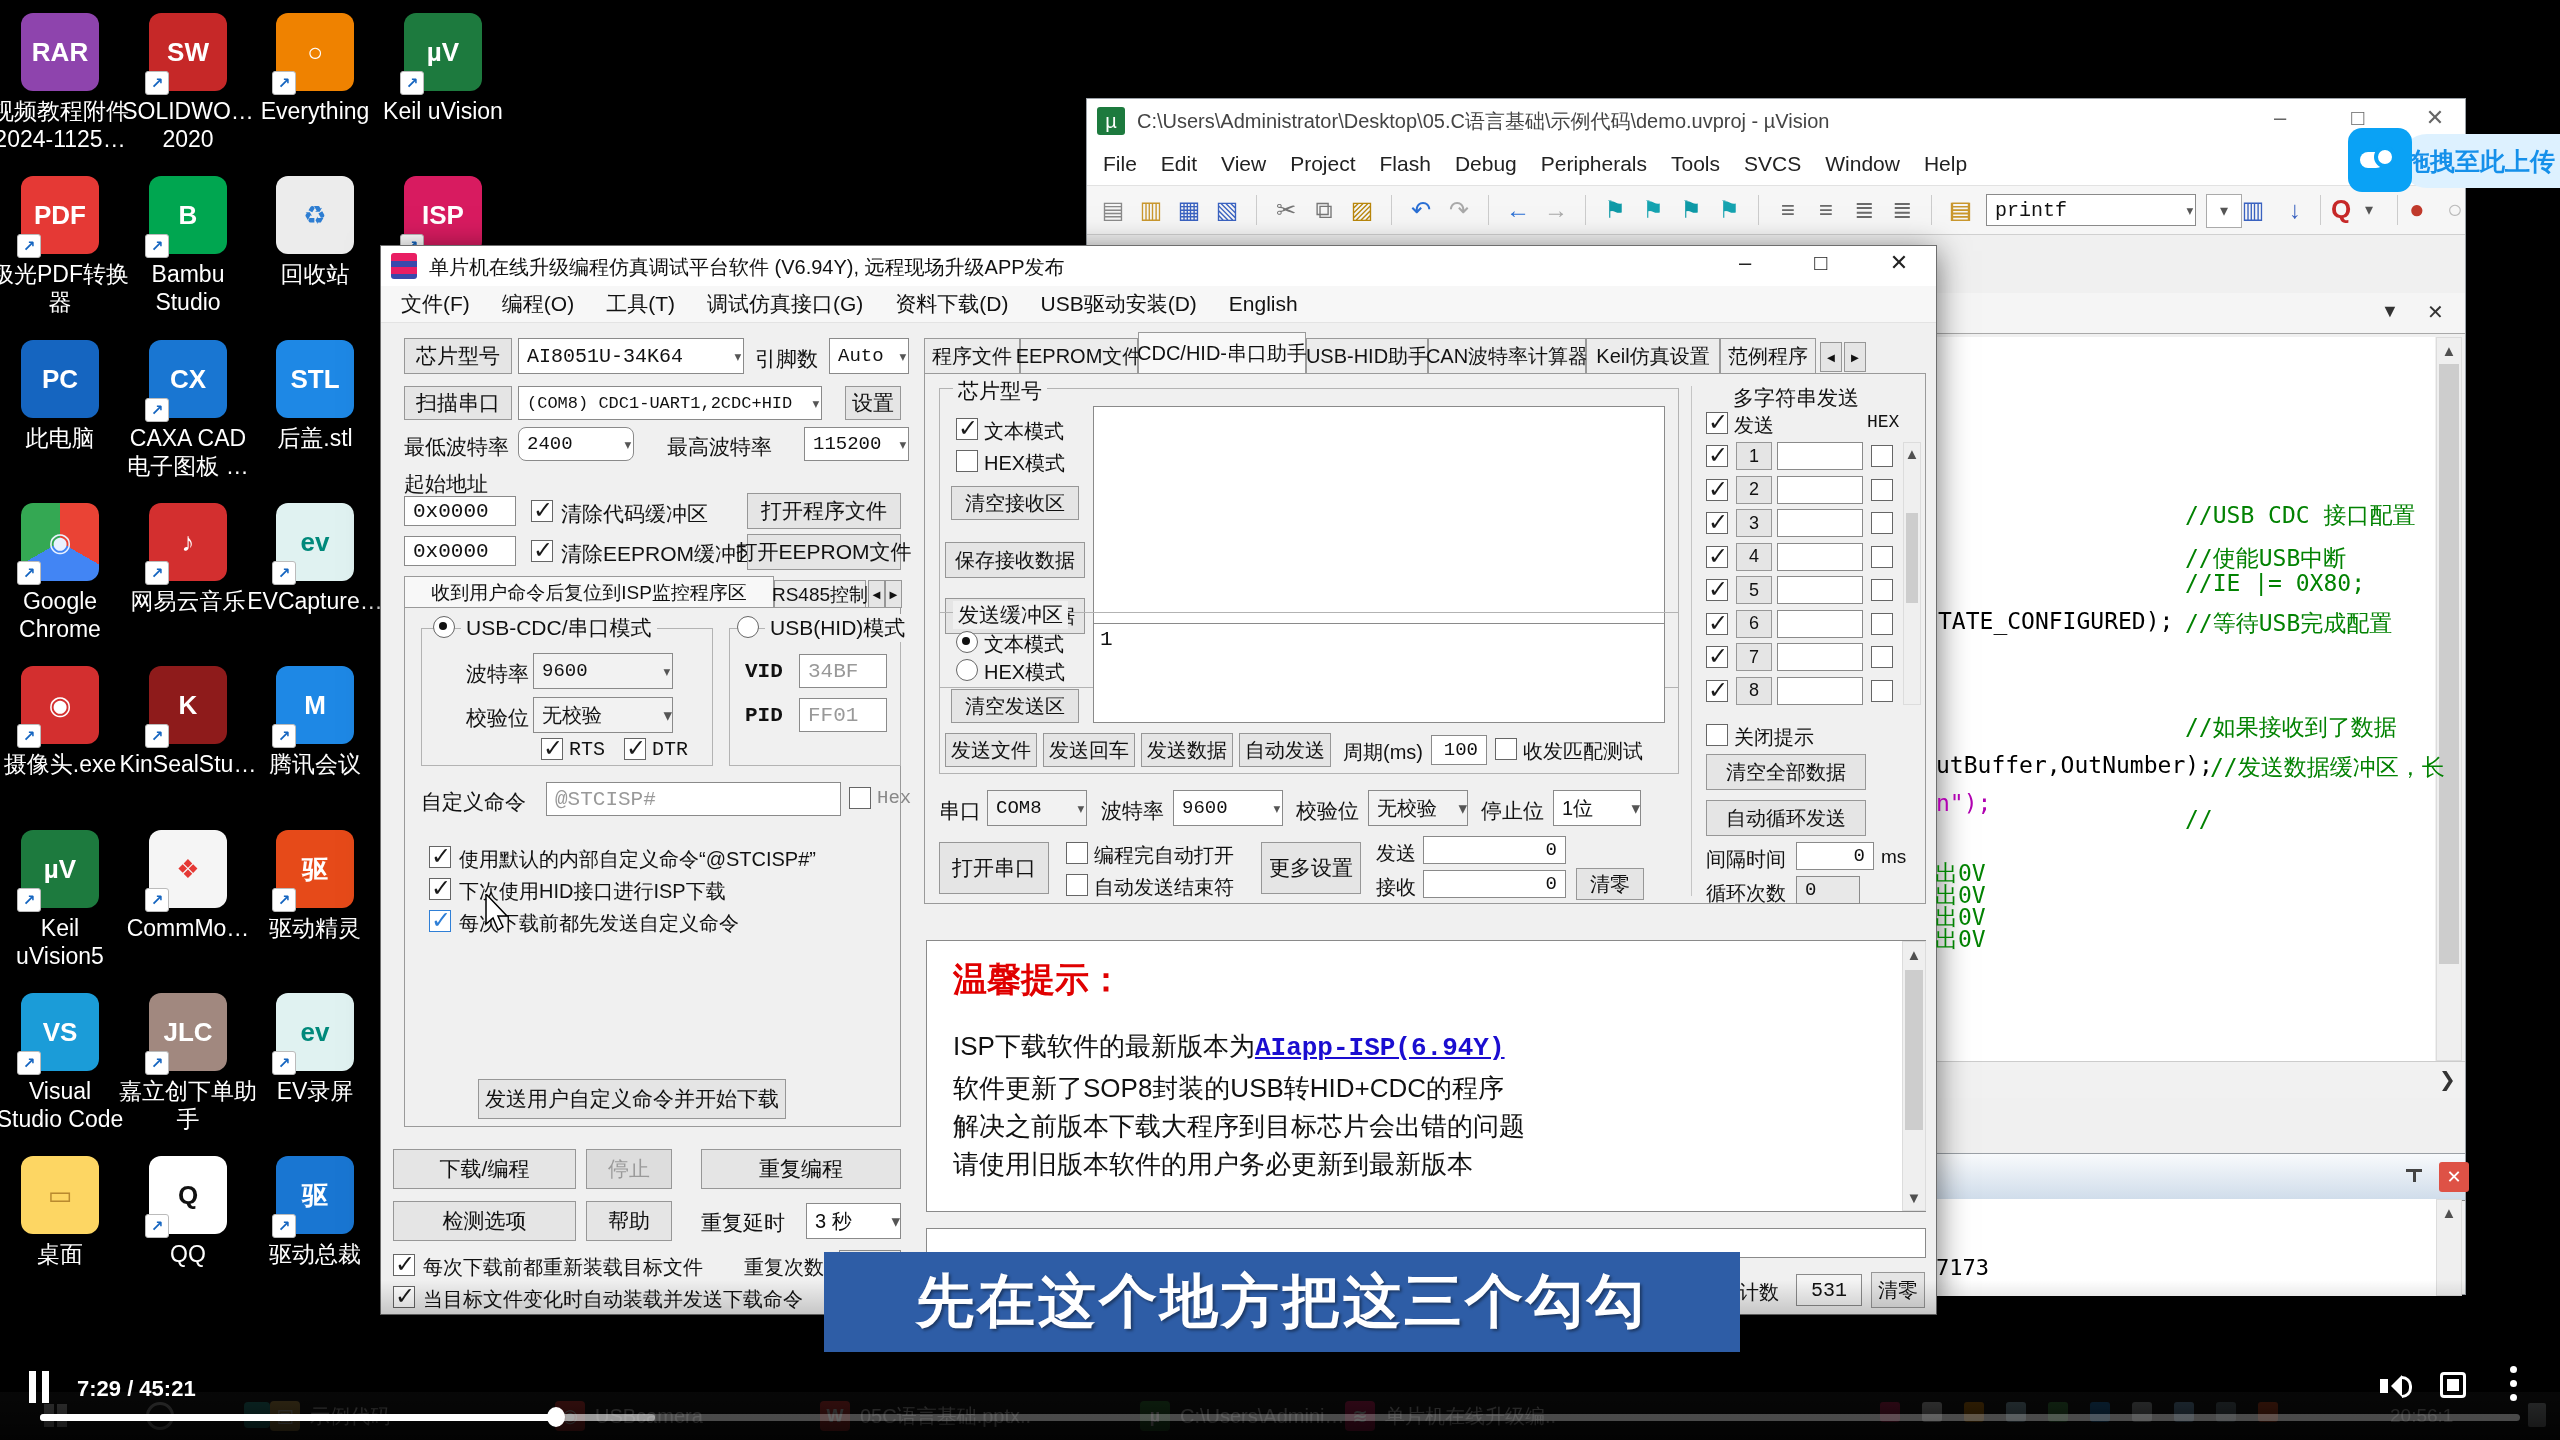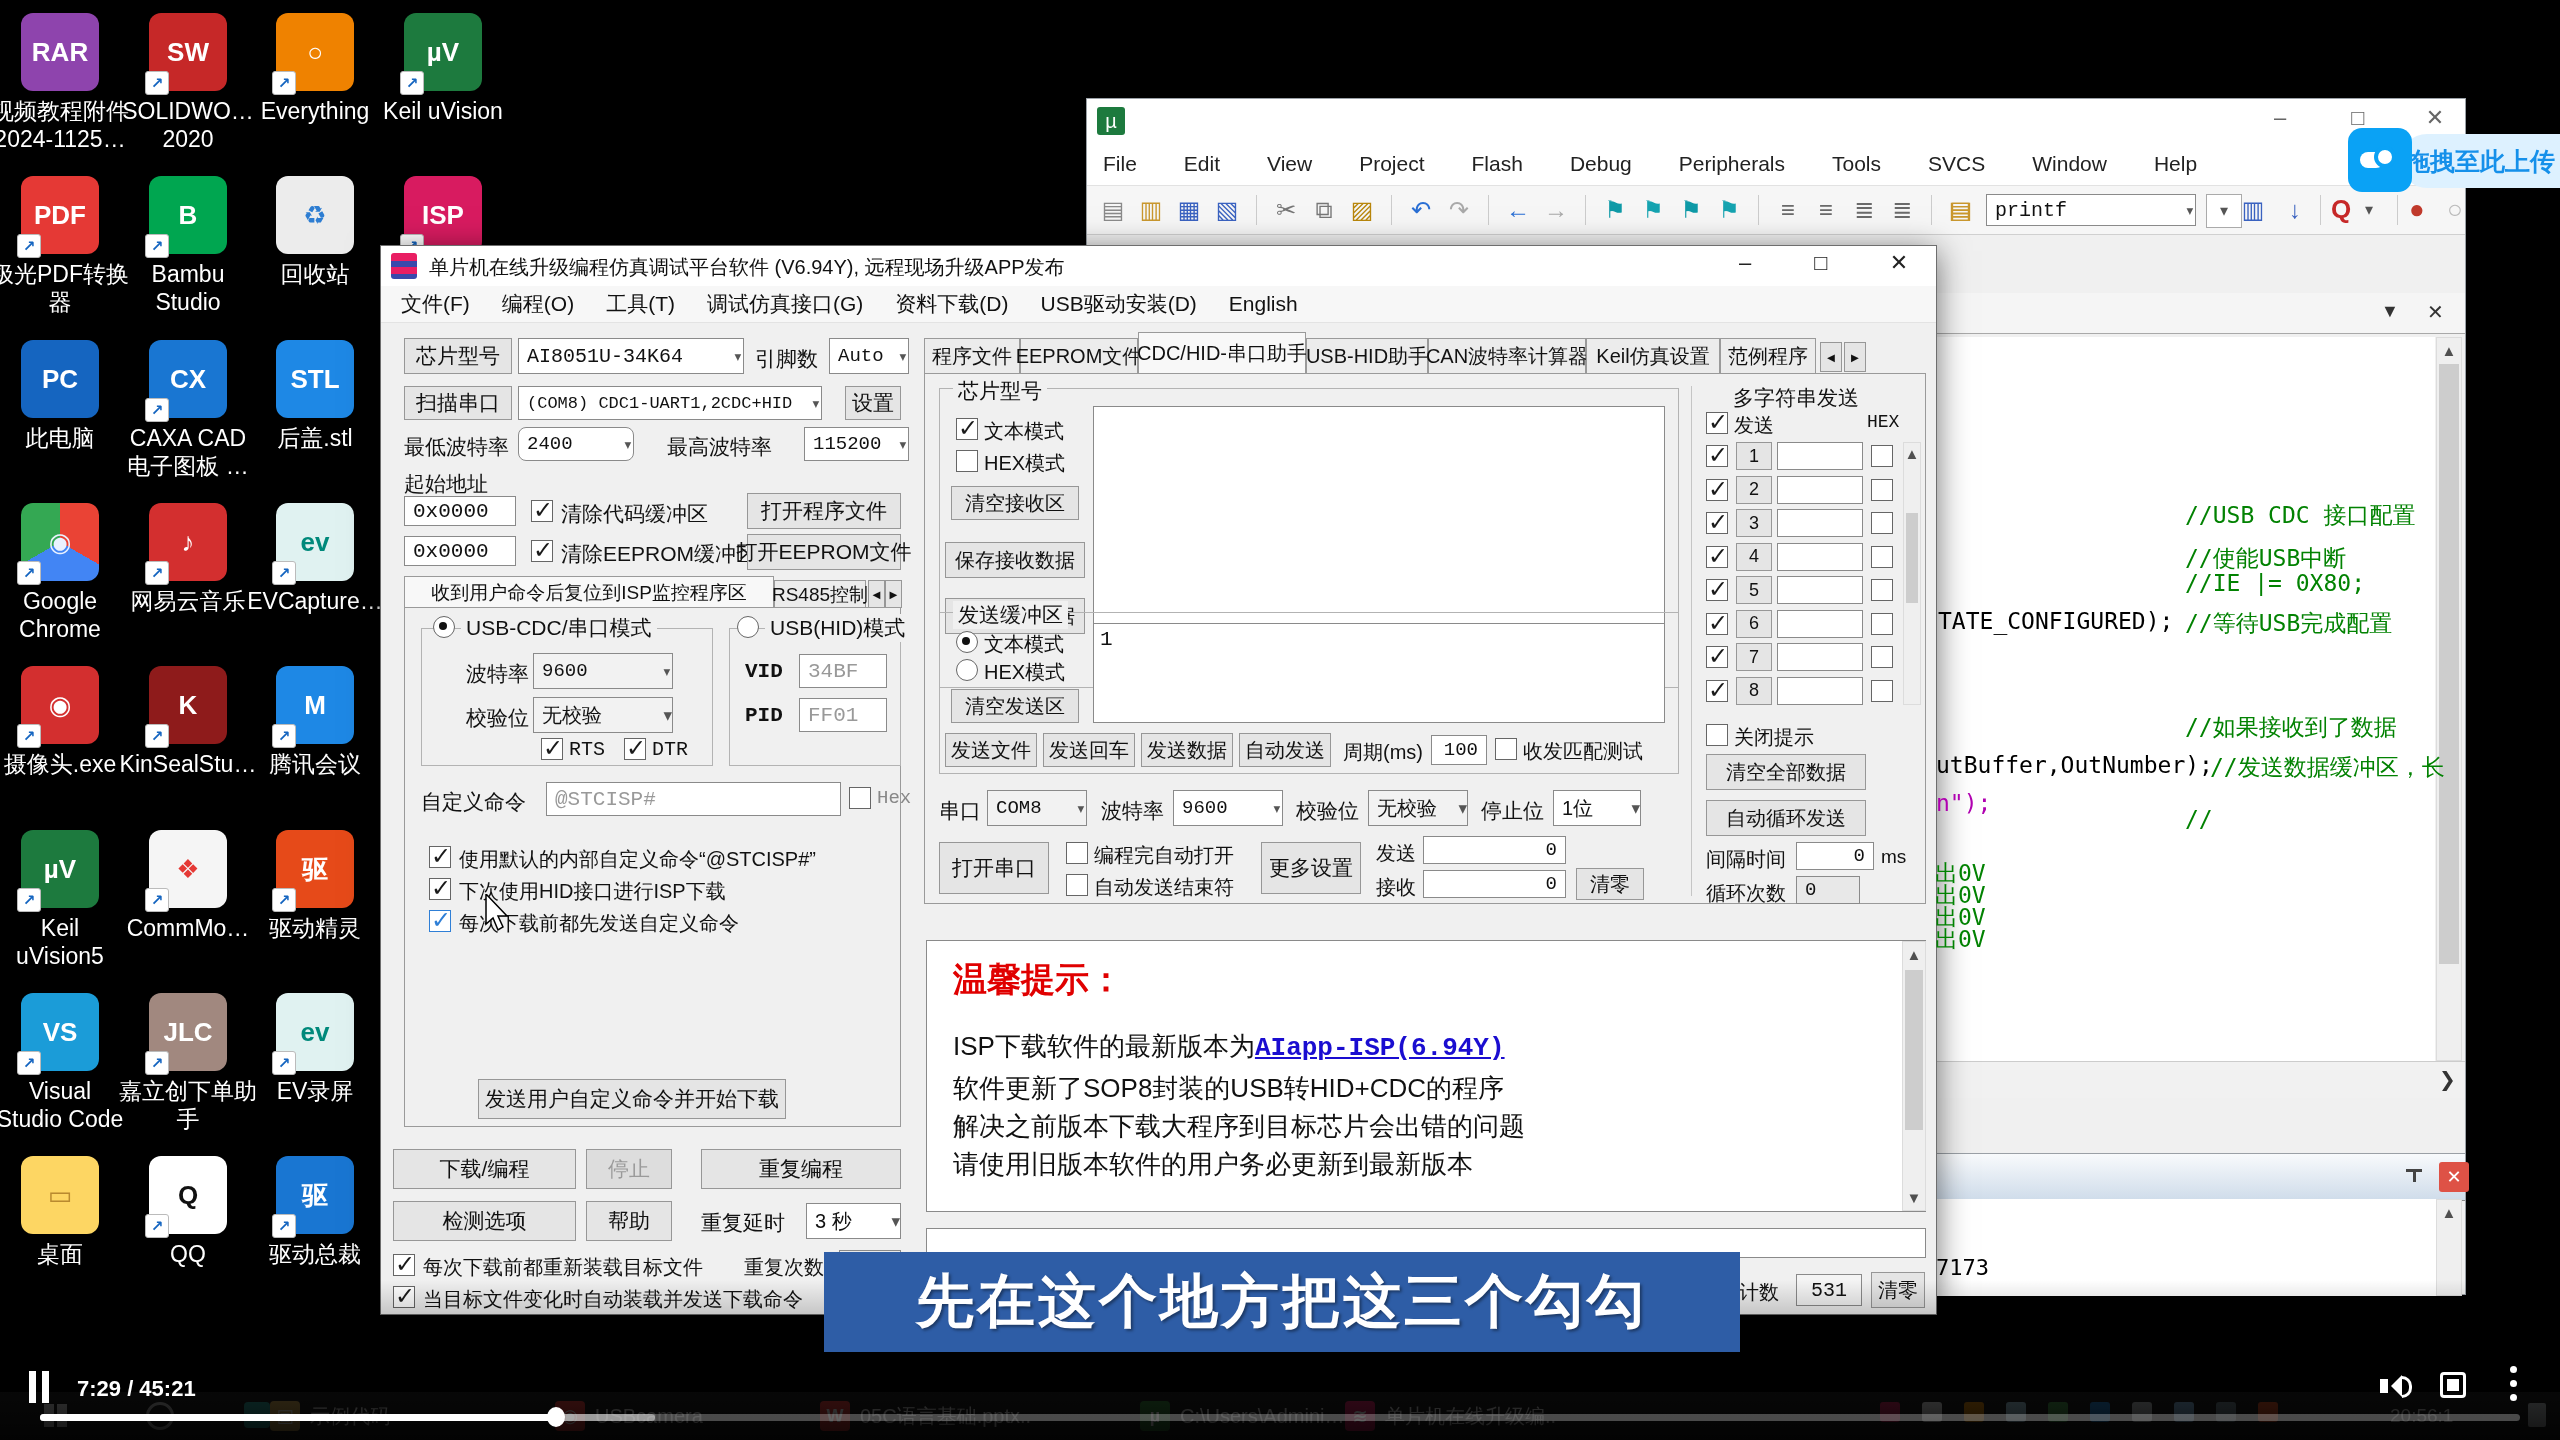--- a/index.html
+++ b/index.html
@@ -35,21 +35,21 @@
        justify-content:center;font-size:20px;box-sizing:border-box;white-space:nowrap;padding:0 6px;}
   .tab.act{background:#f8f8f8;}
   
   .dicon{position:absolute;width:78px;height:78px;border-radius:12px;display:flex;align-items:center;justify-content:center;
          font-weight:700;font-size:26px;color:#fff;}
   .dlabel{position:absolute;width:190px;text-align:center;color:#fff;font-size:23px;line-height:28px;
           text-shadow:1px 1px 2px #000,0 0 6px #000;white-space:pre-line;}
   .scbadge{position:absolute;left:-4px;bottom:-4px;width:22px;height:22px;background:#fff;border:1px solid #bbb;
            display:flex;align-items:center;justify-content:center;color:#1565c0;font-size:15px;border-radius:3px;}
   
-  .kmenu{display:flex;gap:47px;align-items:center;height:100%;padding-left:16px;font-size:21px;color:#222;}
+  .kmenu{display:flex;gap:24px;align-items:center;height:100%;padding-left:16px;font-size:21px;color:#222;}
   .ticon{width:28px;height:28px;display:flex;align-items:center;justify-content:center;font-size:24px;}
   .tsep{width:1px;height:30px;background:#ccc;margin:0 5px;}
   .code{position:absolute;font-family:"DejaVu Sans Mono","Liberation Mono",monospace;font-size:23px;white-space:pre;}
   .cg{color:#028202;} .ck{color:#000;} .cp{color:#b000b0;}
   .pin{position:relative;width:18px;height:18px;display:inline-block;}
   .pin::before{content:"";position:absolute;top:2px;left:1px;right:1px;height:3px;background:#444;}
   .pin::after{content:"";position:absolute;top:5px;left:8px;width:3px;height:10px;background:#444;}
   
   .imenu{display:flex;gap:32px;align-items:center;height:100%;padding-left:20px;font-size:21px;color:#111;}
   
@@ -179,20 +179,21 @@
       <div class="abs" style="left: 276px; top: 1156px; width: 78px; height: 112px;">
         <div class="dicon" style="background: rgb(25, 118, 210);">驱<span class="scbadge">↗</span></div>
         <div class="dlabel" style="left: -56px; top: 84px;">驱动总裁</div>
       </div>
     </div>
 
   <div class="abs" id="keil" style="left:1086px;top:98px;width:1380px;height:1197px;background:#f0f0f0;border:1px solid #9aa0a6;box-sizing:border-box;">
 
     <div class="abs" style="left:0;top:0;right:0;height:44px;background:#fff;border-bottom:1px solid #e8e8e8;">
       <div class="abs" style="left:10px;top:8px;width:28px;height:28px;background:#1d7a3e;color:#fff;font-size:20px;display:flex;align-items:center;justify-content:center;border-radius:3px;">µ</div>
+      <div class="abs" style="left:50px;top:9px;font-size:20px;color:#444;white-space:nowrap;">C:\Users\Administrator\Desktop\05.C语言基础\示例代码\demo.uvproj - µVision</div>
       <div class="abs" style="left:1165px;top:6px;width:56px;height:32px;text-align:center;font-size:22px;color:#666;">–</div>
       <div class="abs" style="left:1243px;top:6px;width:56px;height:32px;text-align:center;font-size:22px;color:#666;">□</div>
       <div class="abs" style="left:1320px;top:6px;width:56px;height:32px;text-align:center;font-size:22px;color:#666;">✕</div>
     </div>
 
     <div class="abs" style="left:0;top:44px;right:0;height:42px;background:#fff;">
       <div class="kmenu" id="keil-menu">
           <span>File</span>
           <span>Edit</span>
           <span>View</span>

